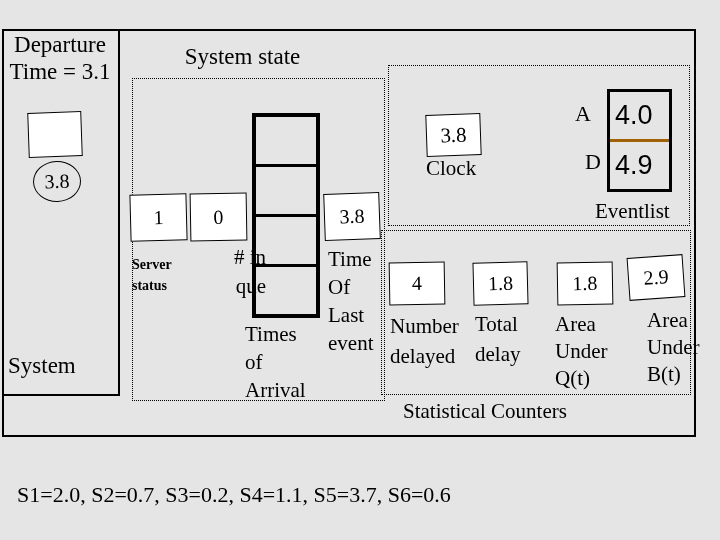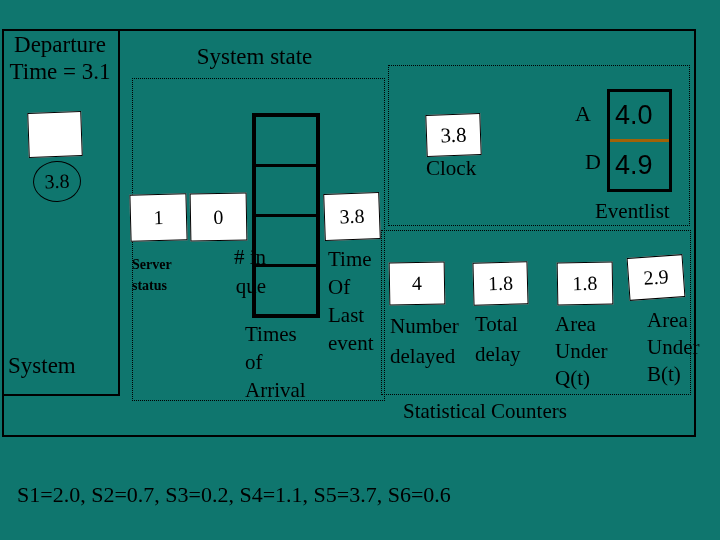--- a/index.html
+++ b/index.html
@@ -1,20 +1,20 @@
 <!DOCTYPE html>
 <html><head>
 <meta charset="utf-8">
 <style>
   html, body { margin: 0; padding: 0; background: #fff; }
   .canvas {
     position: relative;
     width: 720px;
     height: 540px;
-    background: #0f766e;
+    background: #e5e5e5;
     color: #000000;
     font-family: "Liberation Serif", serif;
     overflow: hidden;
   }
   .canvas * { box-sizing: border-box; }
   .abs { position: absolute; }
 
   
   .outer-frame {
     left: 2px; top: 29px; width: 694px; height: 408px;
@@ -95,21 +95,21 @@
   </div>
 
   <div class="abs hand-box tilt-n2" style="left:28px; top:112px; width:54px; height:45px;"></div>
 
   <div class="abs circle tilt-n2" style="left:33px; top:161px; width:48px; height:41px;">
     <span>3.8</span>
   </div>
 
   <div class="abs title-lg" style="left:8px; top:352px;">System</div>
 
-  <div class="abs title-lg centered" style="left:128px; top:43px; width:253px;">System state</div>
+  <div class="abs title-lg centered" style="left:116px; top:43px; width:253px;">System state</div>
 
   <div class="abs dotted-box" style="left:132px; top:78px; width:253px; height:323px;"></div>
 
   <div class="abs queue-stack">
     <div class="queue-cell"></div>
     <div class="queue-cell"></div>
     <div class="queue-cell"></div>
     <div class="queue-cell"></div>
   </div>
 

